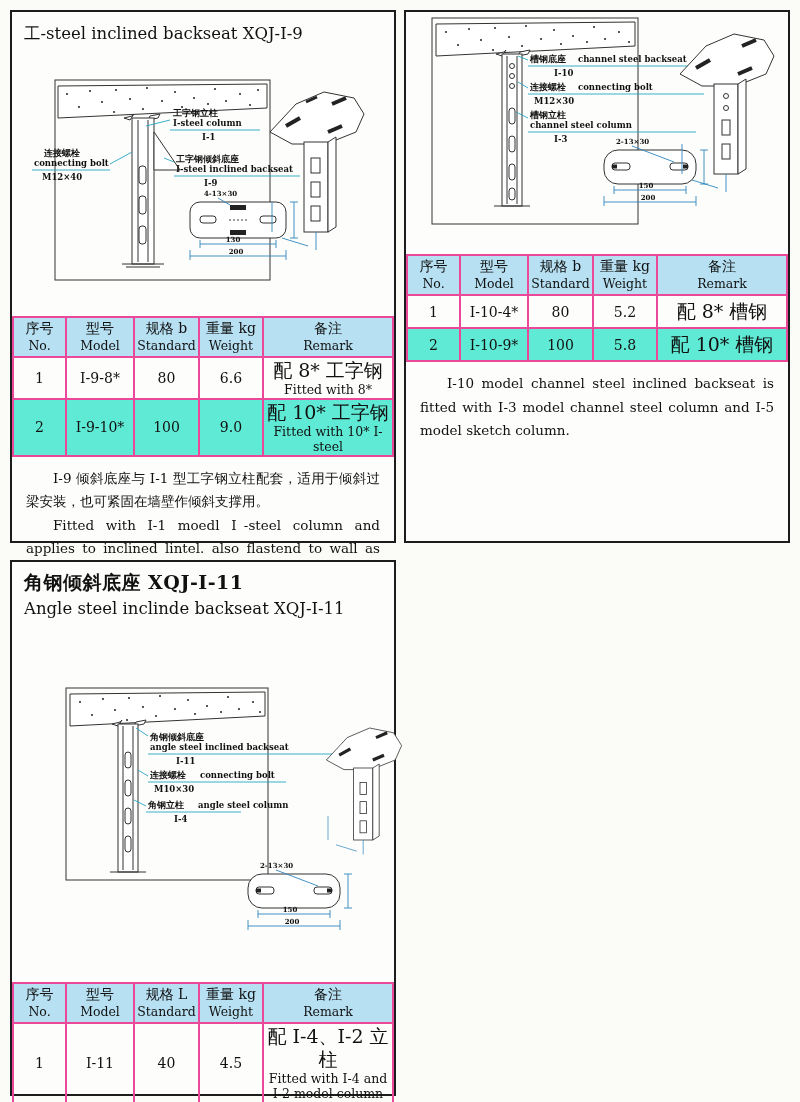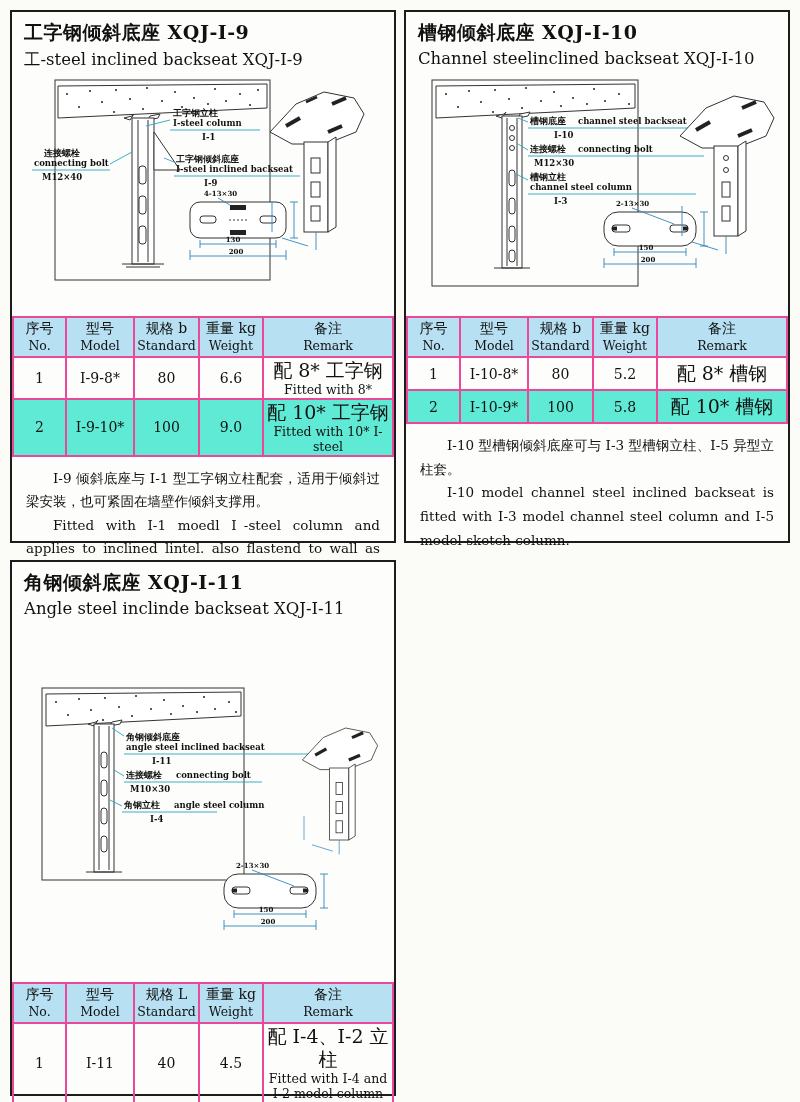--- a/index.html
+++ b/index.html
@@ -6,21 +6,21 @@
   .page{position:relative;width:800px;height:1102px;background:#fbfbf8;overflow:hidden;
         font-family:"DejaVu Serif",serif;color:#111;}
   .panel{position:absolute;width:386px;border:2px solid #1c1c1c;background:#fdfdfb;box-sizing:border-box;}
   .p1{left:10px;top:10px;height:533px;}
   .p2{left:404px;top:10px;height:533px;}
   .p3{left:10px;top:560px;height:536px;}
   .ptitle{padding:8px 12px 0 12px;height:62px;box-sizing:border-box;}
   .t-cn{font-size:19px;font-weight:bold;letter-spacing:.5px;}
   .t-en{font-size:16.5px;margin-top:3px;}
   .draw{position:relative;height:242px;font-weight:bold;}
-  .p3 .draw{height:358px;}
+  .p3 .draw{height:358px;padding-left:24px;}
   .draw svg{display:block;}
   svg text{font-family:"DejaVu Serif",serif;fill:#111;}
   .sv-cn{font-size:9px;}
   .sv-en{font-size:8.5px;}
   .sv-m{font-size:8.5px;}
   .sv-d{font-size:7px;}
   .ol{stroke:#333;fill:none;stroke-width:1;}
   .olw{stroke:#333;fill:#fff;stroke-width:1;}
   .ld{stroke:#25a6c5;stroke-width:.9;fill:none;}
   .dm{stroke:#2e86c0;stroke-width:.9;fill:none;}
@@ -38,21 +38,20 @@
   .desc{padding:10px 14px 0 14px;font-size:13.5px;line-height:1.75;text-align:justify;}
   .desc p{margin:0;text-indent:2em;}
 </style>
 </head>
 <body>
 
 <div class="page">
 
   <div class="panel p1">
     <div class="ptitle">
-      <div class="t-cn">工字钢倾斜底座 XQJ-I-9</div>
       <div class="t-en">工-steel inclined backseat  XQJ-I-9</div>
     </div>
     <div class="draw">
       <svg width="382" height="242" viewBox="0 0 382 242">
         <g>
           <rect class="ol" x="43" y="6" width="215" height="200"></rect>
         </g>
         <g>
           <polygon class="olw" points="46,12 255,10 255,34 46,44"></polygon>
           <circle class="dot" cx="55" cy="20" r="1"></circle>
@@ -189,24 +188,20 @@
       </tr>
     </tbody>
       </table>
     <div class="desc">
       <p>I-9 倾斜底座与 I-1 型工字钢立柱配套，适用于倾斜过梁安装，也可紧固在墙壁作倾斜支撑用。</p>
       <p>Fitted with I-1 moedl Ⅰ-steel column and applies to inclined lintel. also flastend to wall as slope holder.</p>
     </div>
   </div>
 
   <div class="panel p2">
-    <div class="ptitle">
-      <div class="t-cn">槽钢倾斜底座 XQJ-I-10</div>
-      <div class="t-en">Channel steelinclined backseat XQJ-I-10</div>
-    </div>
     <div class="draw">
       <svg width="382" height="242" viewBox="0 0 382 242">
         <g>
           <rect class="ol" x="26" y="6" width="206" height="206"></rect>
         </g>
         <g>
           <polygon class="olw" points="30,12 229,10 229,34 30,44"></polygon>
           <circle class="dot" cx="40" cy="20" r="1"></circle>
             <circle class="dot" cx="52" cy="33" r="1"></circle>
           <circle class="dot" cx="63" cy="17" r="1"></circle>
@@ -310,40 +305,39 @@
       <tbody>
           <tr>
         <th><span>序号</span><br><span class="he">No.</span></th>
         <th><span>型号</span><br><span class="he">Model</span></th>
         <th><span>规格 b</span><br><span class="he">Standard</span></th>
         <th><span>重量 kg</span><br><span class="he">Weight</span></th>
         <th><span>备注</span><br><span class="he">Remark</span></th>
       </tr>
       <tr>
         <td>1</td>
-        <td>I-10-8*</td>
+        <td>I-10-4*</td>
         <td>80</td>
         <td>5.2</td>
         <td>
               <span class="remark-cn">配 8* 槽钢</span>
             </td>
       </tr>
       <tr class="alt">
         <td>2</td>
         <td>I-10-9*</td>
         <td>100</td>
         <td>5.8</td>
         <td>
               <span class="remark-cn">配 10* 槽钢</span>
             </td>
       </tr>
     </tbody>
       </table>
     <div class="desc">
-      <p>I-10 型槽钢倾斜底座可与 I-3 型槽钢立柱、I-5 异型立柱套。</p>
       <p>I-10 model channel steel inclined backseat is fitted with I-3 model channel steel column and I-5 model sketch column.</p>
     </div>
   </div>
 
   <div class="panel p3">
     <div class="ptitle">
       <div class="t-cn">角钢倾斜底座 XQJ-I-11</div>
       <div class="t-en">Angle steel inclinde backseat XQJ-I-11</div>
     </div>
     <div class="draw">

